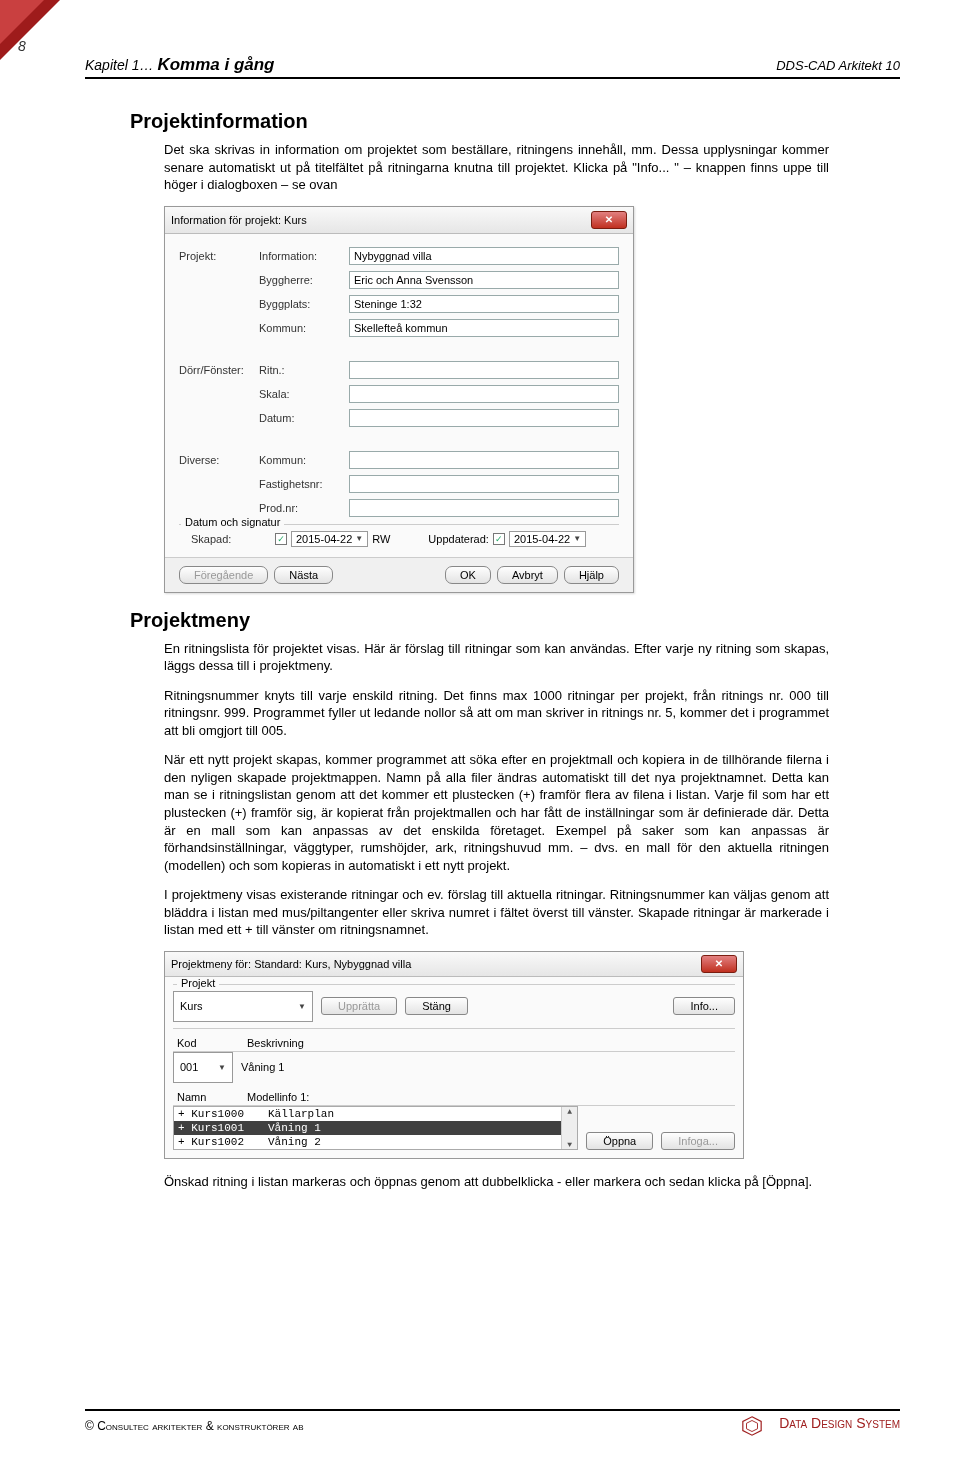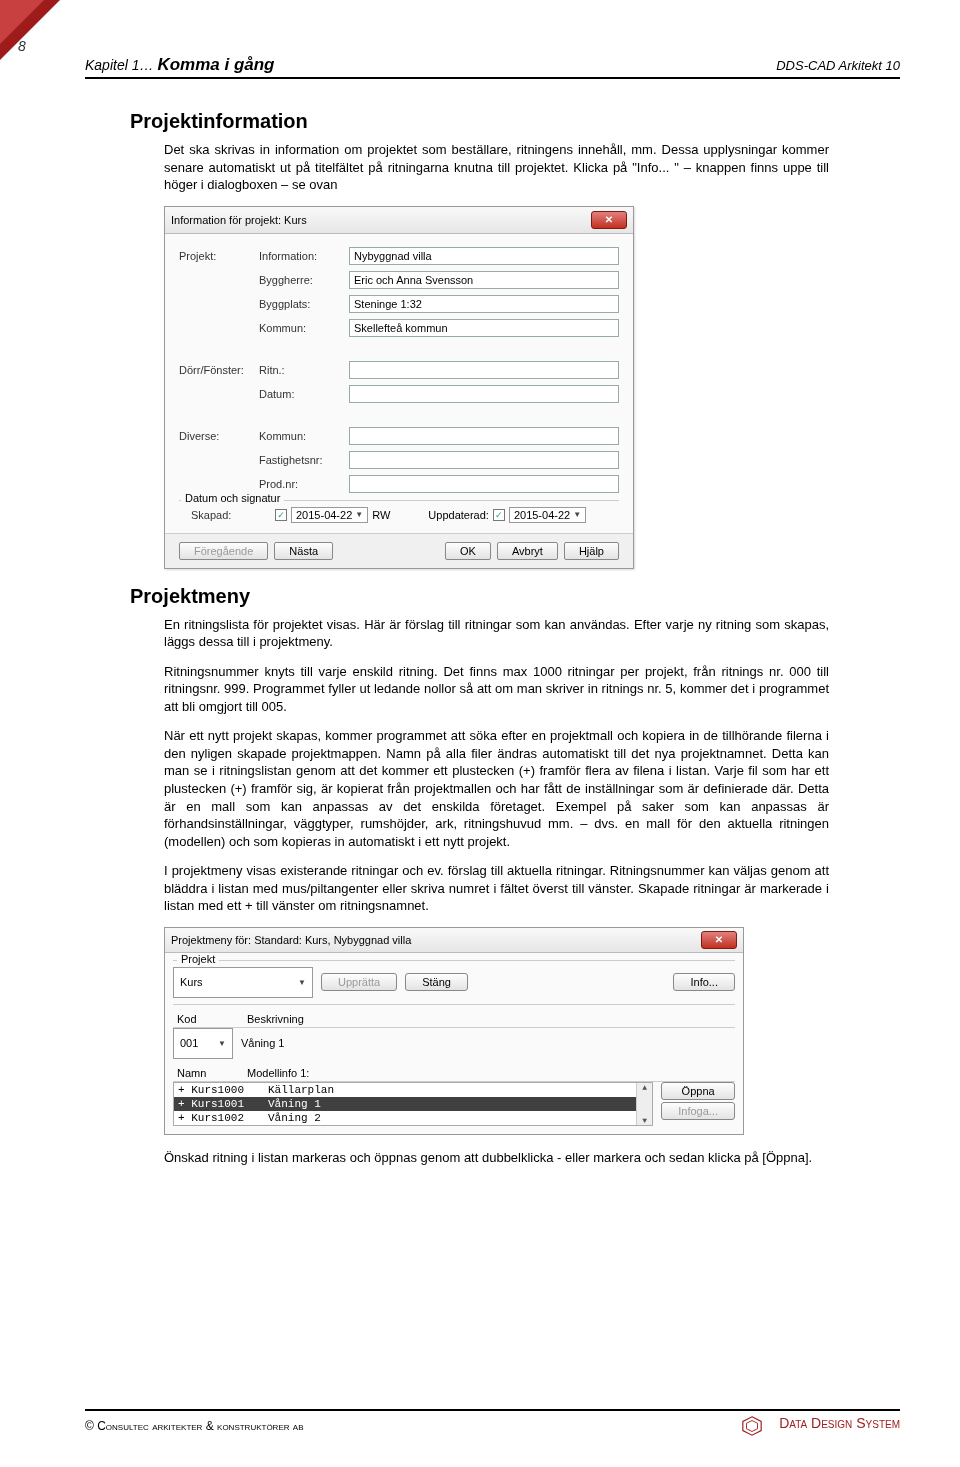--- a/index.html
+++ b/index.html
@@ -83,21 +83,21 @@
   }
   .fieldset-line { border-top: 1px solid #ccc; margin: 6px 0 4px 0; position: relative; }
   .fieldset-line .lbl { position: absolute; top: -9px; left: 2px; background:#fafafa; padding: 0 4px; font-size: 11px; }
   .bottom-row { display:flex; align-items:center; gap:4px; margin-top:6px;margin-left:12px; }
   .chk { width: 12px; height:12px; border:1px solid #777; background:#fff; display:inline-flex; align-items:center; justify-content:center; font-size:9px; color:#2a6; }
   .date-box { border:1px solid #999; background:#fff; padding:1px 4px; font-size:11px; display:inline-flex; align-items:center; gap:3px; }
   .dd-arrow { font-size:8px; color:#444; }
   .dlg-btn-row { display:flex; gap:6px; padding: 8px 14px; background:#f0f0f0; border-top:1px solid #ccc; }
   .dlg-btn {
     border:1px solid #888; background:linear-gradient(#fefefe,#e3e3e3);
-    border-radius:2px; padding:2px 14px; font-size:11px;
+    border-radius:7px; padding:2px 14px; font-size:11px;
   }
   .dlg-btn.disabled { color:#999; }
   .spacer { flex:1; }
   
   .dialog2 {
     width: 580px;
     margin: 10px 0 14px 34px;
     border:1px solid #999;
     background:#f4f4f4;
     font-size:11px;
@@ -124,21 +124,21 @@
     font-size:11px;
   }
   .d2-headrow { display:flex; border-bottom:1px solid #ccc; padding: 2px 4px; font-family: Arial; }
   .d2-headrow .c1 { width:70px; }
   .d2-tabrow { display:flex; padding:1px 4px; }
   .d2-tabrow .c1 { width:90px; }
   .d2-tabrow.sel { background:#404040; color:#fff; }
   .d2-listwrap { display:flex; }
   .d2-list { flex:1; }
   .d2-scroll { width:16px; background:#eee; border-left:1px solid #ccc; display:flex; flex-direction:column; justify-content:space-between; align-items:center; font-size:8px; color:#555; }
-  .d2-side { display:flex; flex-direction:column; gap:2px; margin-left:8px; }
+  .d2-side { display:flex; flex-direction:row; gap:8px; margin-left:8px;align-items:flex-end; }
   .d2-main { display:flex; }
   .footer {
     position:absolute;
     bottom: 30px; left:85px; right:60px;
     border-top:2px solid #000;
     display:flex;
     justify-content:space-between;
     align-items:center;
     padding-top:4px;
     font-size: 12px;
@@ -193,20 +193,25 @@
       </div>
       <div class="dlg-row">
         <div class="col-a"></div>
         <div class="col-b">Kommun:</div>
         <input class="dlg-input" value="Skellefteå kommun" style="">
       </div>
       <div class="dlg-sec-gap"></div>
       <div class="dlg-row">
         <div class="col-a">Dörr/Fönster:</div>
         <div class="col-b">Ritn.:</div>
+        <input class="dlg-input" style="">
+      </div>
+      <div class="dlg-row">
+        <div class="col-a"></div>
+        <div class="col-b">Skala:</div>
         <input class="dlg-input" style="">
       </div>
       <div class="dlg-row">
         <div class="col-a"></div>
         <div class="col-b">Datum:</div>
         <input class="dlg-input" style="">
       </div>
       <div class="dlg-sec-gap"></div>
       <div class="dlg-row">
         <div class="col-a">Diverse:</div>

